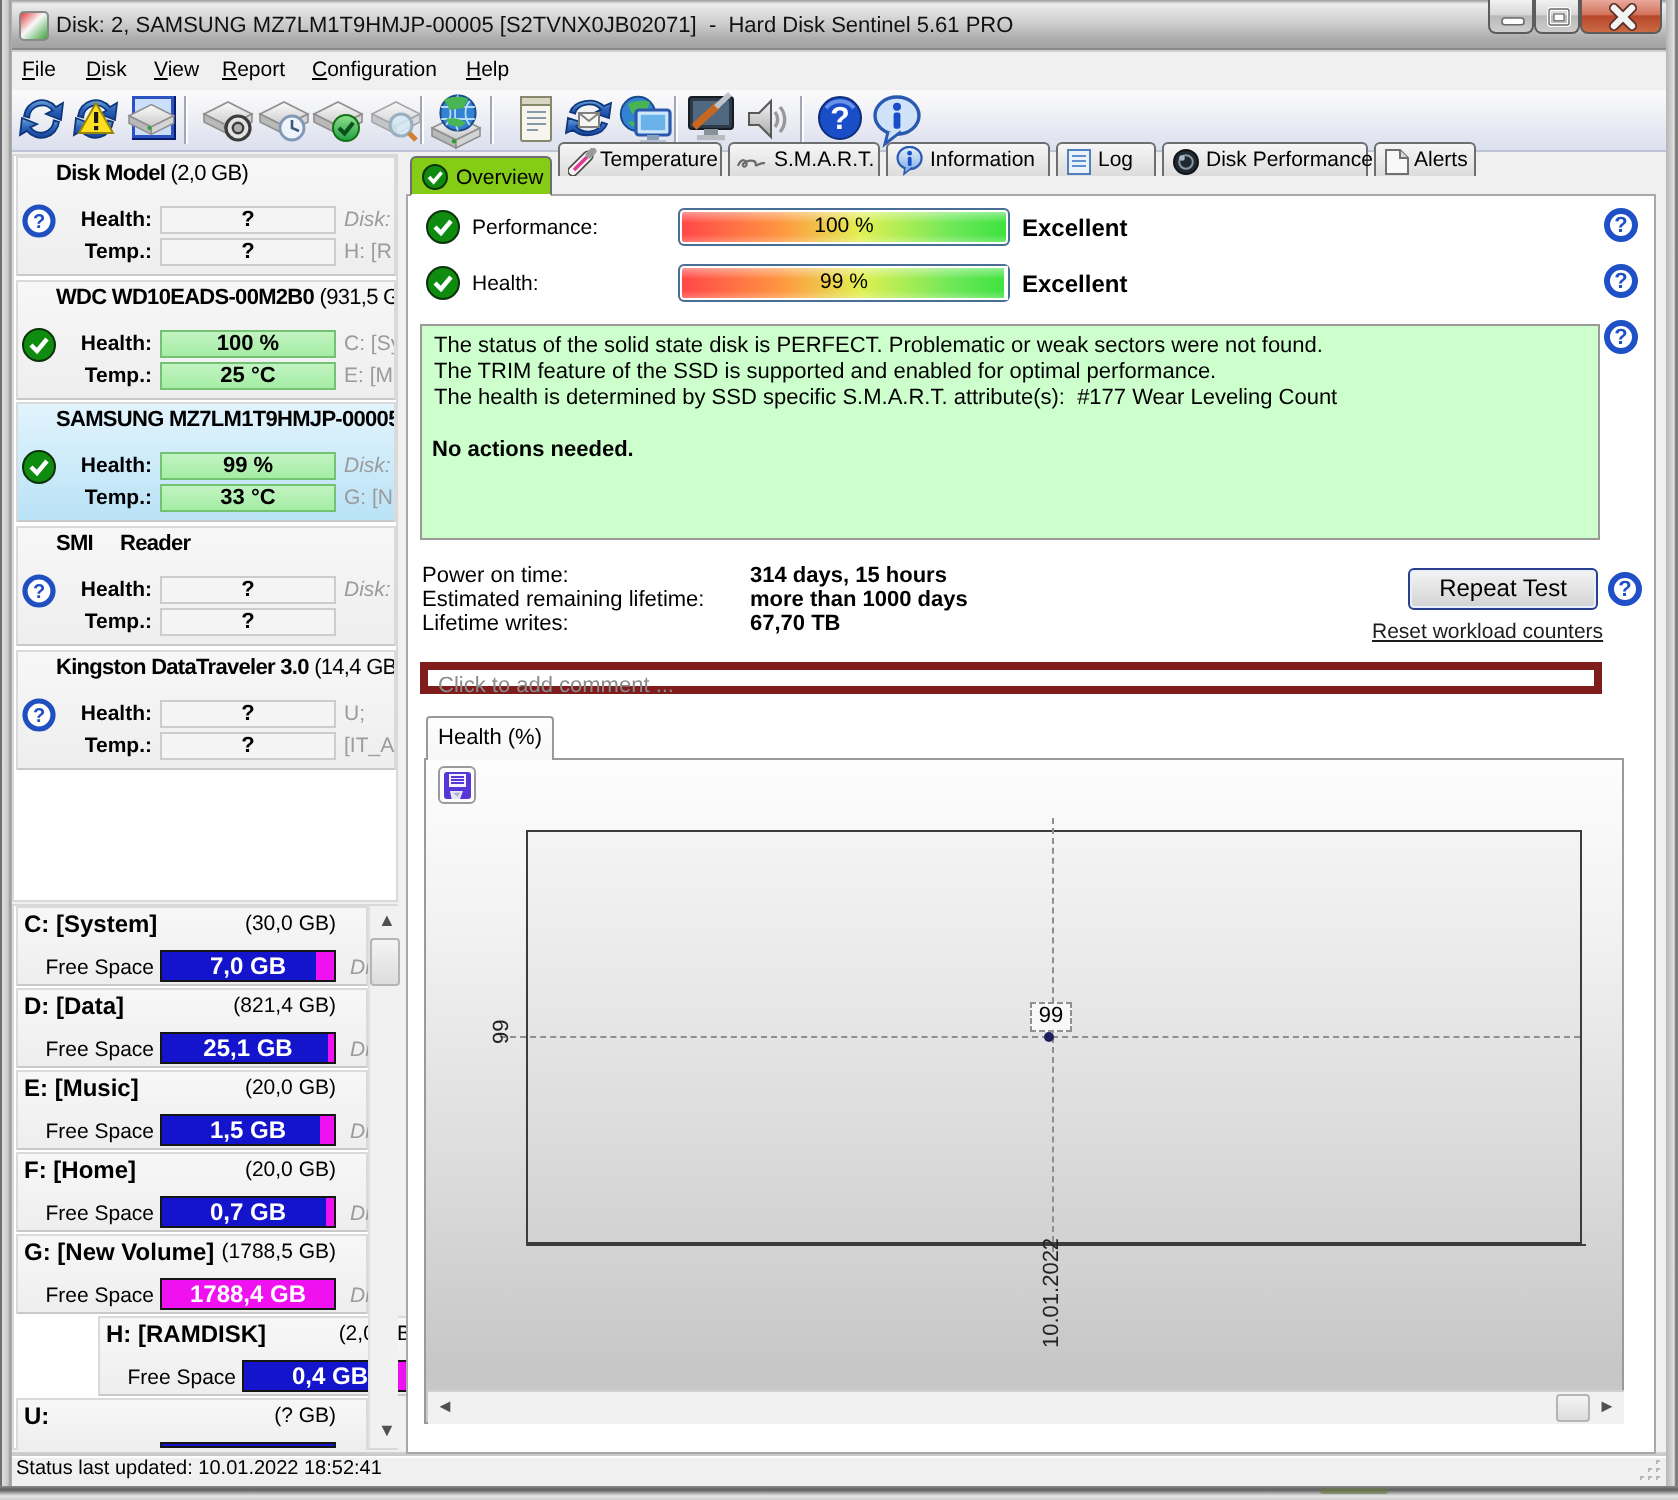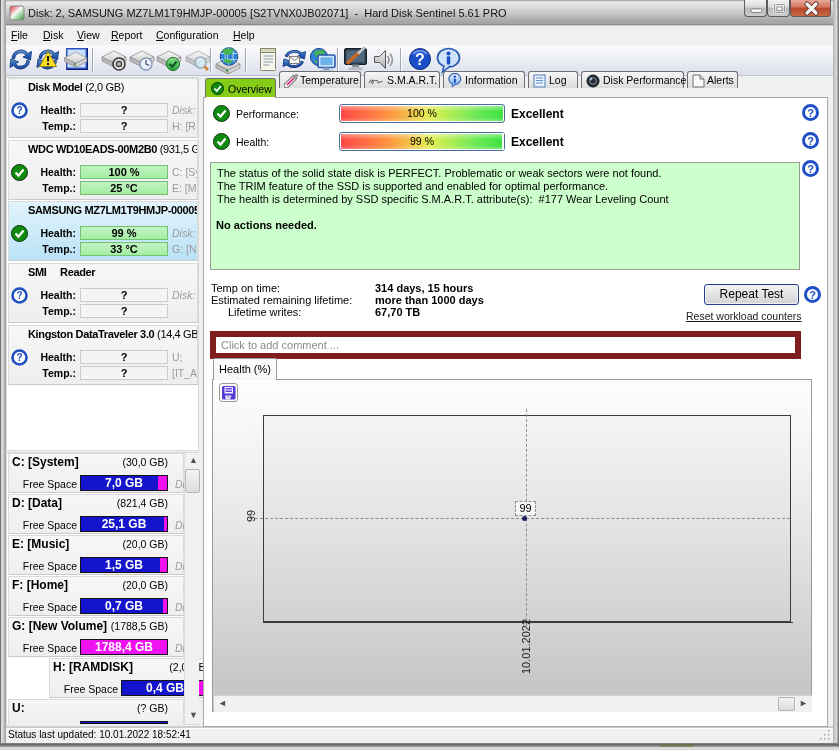--- a/index.html
+++ b/index.html
@@ -54,21 +54,21 @@
   box-shadow:inset 0 0 0 1px #fff;
   background:linear-gradient(180deg, rgba(255,255,255,.5) 0%, rgba(255,255,255,0) 38%, rgba(255,255,255,0) 72%, rgba(255,255,255,.3) 100%),
              linear-gradient(90deg,#ff4848 1%,#ff9440 30%,#e2f052 55%,#6ae858 84%,#3fe23f 99%);
   text-align:center; font-size:10.5px; line-height:17px; }
 .excellent { font-weight:bold; font-size:12px; }
 #greenbox { left:210px; top:162px; width:590px; height:108px; background:#ccffcc; border:1px solid #9a9a9a; padding:4px 6px; line-height:13.2px; }
 #repeatbtn { left:704px; top:284px; width:95px; height:21px; border:1px solid #2b3f8f; border-radius:3px;
   background:linear-gradient(#f4f4f4,#e3e3e3 50%,#d2d2d2 100%); box-shadow:inset 0 0 0 1px #e8f0fb;
   text-align:center; line-height:19px; font-size:12px; }
 #resetlink { left:686px; top:310px; white-space:nowrap; text-decoration:underline; color:#1c1c1c; font-size:10.5px; }
-#commentbox { left:210px; top:331px; width:591px; height:28px; border:6px solid #7f1d1d; color:#8a8a8a; line-height:16px; padding-left:5px; }
+#commentbox { left:210px; top:331px; width:591px; height:16px; border:4px solid #7f1d1d; color:#8a8a8a; line-height:16px; padding-left:5px; }
 #healthtab { left:213px; top:358px; width:64px; height:22px; background:linear-gradient(#fdfdfd,#f6f6f6); border:1px solid #9a9a9a; border-bottom:none; border-radius:2px 2px 0 0; text-align:center; line-height:20px; z-index:2; }
 #chartpanel { left:212px; top:379px; width:600px; height:333px; border:1px solid #9a9a9a;
   background:linear-gradient(#fdfdfd 0,#f2f2f2 25%,#ddd 60%,#c6c6c6 93%,#cccccc 100%); }
 #plot { left:50px; top:35px; width:528px; height:207px; border:1px solid #3c3c3c;
   background:linear-gradient(#f4f4f4,#e6e6e6 45%,#d2d2d2 100%); }
 .dashh { border-top:1px dashed #8f8f8f; height:0; }
 .dashv { border-left:1px dashed #8f8f8f; width:0; }
 #chartscroll { left:1px; top:315px; width:598px; height:17px; background:#f1f1f1; border-top:1px solid #d0d0d0; }
 .scrbtn { width:17px; height:16px; background:#f1f1f1; color:#505050; text-align:center; line-height:15px; font-size:9px; }
 .scrthumb { background:linear-gradient(#f4f4f4,#dcdcdc); border:1px solid #b5b5b5; border-radius:2px; }
@@ -499,25 +499,25 @@
 <div class="qicon abs" style="left:802px;top:132px;">?</div>
 
 <div id="greenbox" class="abs">
 The status of the solid state disk is PERFECT. Problematic or weak sectors were not found.<br>
 The TRIM feature of the SSD is supported and enabled for optimal performance.<br>
 The health is determined by SSD specific S.M.A.R.T. attribute(s):&nbsp; #177 Wear Leveling Count
 </div>
 <div class="abs" style="left:216px;top:219px;font-weight:bold;">No actions needed.</div>
 <div class="qicon abs" style="left:802px;top:160px;">?</div>
 
-<div class="abs" style="left:211px;top:282px;">Temp on time:</div>
+<div class="abs" style="left:211px;top:282px;">Power on time:</div>
 <div class="abs" style="left:375px;top:282px;font-weight:bold;">314 days, 15 hours</div>
 <div class="abs" style="left:211px;top:294px;text-align:center;">Estimated remaining lifetime:</div>
 <div class="abs" style="left:375px;top:294px;font-weight:bold;">more than 1000 days</div>
-<div class="abs" style="left:228px;top:306px;">Lifetime writes:</div>
+<div class="abs" style="left:211px;top:306px;">Lifetime writes:</div>
 <div class="abs" style="left:375px;top:306px;font-weight:bold;">67,70 TB</div>
 <div id="repeatbtn" class="abs">Repeat Test</div>
 <div class="qicon abs" style="left:804px;top:286px;">?</div>
 <div id="resetlink" class="abs">Reset workload counters</div>
 <div id="commentbox" class="abs">Click to add comment ...</div>
 
 <div id="healthtab" class="abs">Health (%)</div>
 <div id="chartpanel" class="abs">
   <div class="abs" style="left:6px;top:3px;width:19px;height:19px;border:1px solid #9a9a9a;border-radius:3px;background:#fcfcfc;">
     <svg width="17" height="17" style="position:absolute;left:1px;top:1px;">

